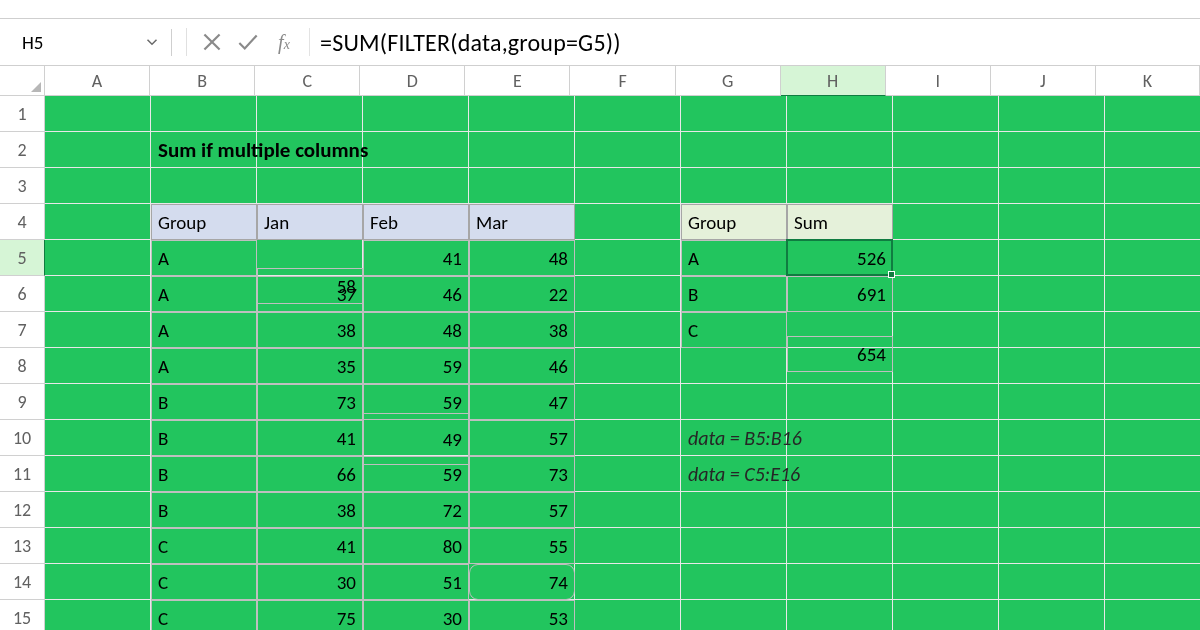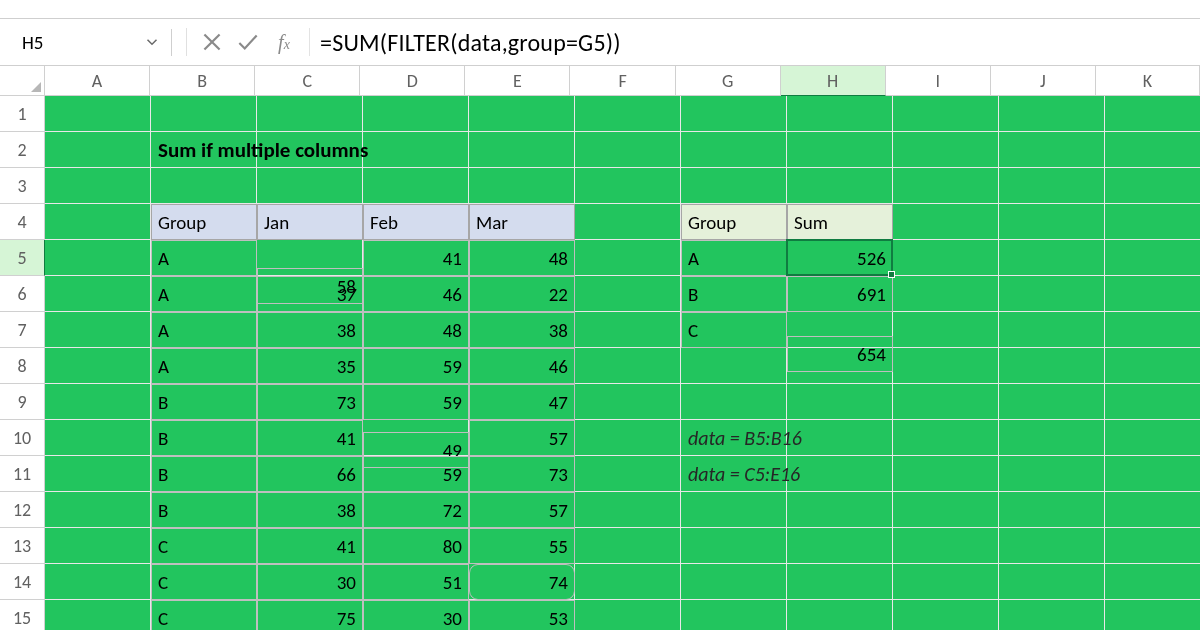--- a/index.html
+++ b/index.html
@@ -268,21 +268,21 @@
       <div class="cell tbl" style="position: absolute; left: 106px; top: 252px; width: 106px; height: 36px;">A</div>
       <div class="cell tbl r" style="position: absolute; left: 212px; top: 252px; width: 106px; height: 36px;">35</div>
       <div class="cell tbl r" style="position: absolute; left: 318px; top: 252px; width: 106px; height: 36px;">59</div>
       <div class="cell tbl r" style="position: absolute; left: 424px; top: 252px; width: 106px; height: 36px;">46</div>
       <div class="cell tbl" style="position: absolute; left: 106px; top: 288px; width: 106px; height: 36px;">B</div>
       <div class="cell tbl r" style="position: absolute; left: 212px; top: 288px; width: 106px; height: 36px;">73</div>
       <div class="cell tbl r" style="position: absolute; left: 318px; top: 288px; width: 106px; height: 36px;">59</div>
       <div class="cell tbl r" style="position: absolute; left: 424px; top: 288px; width: 106px; height: 36px;">47</div>
       <div class="cell tbl" style="position: absolute; left: 106px; top: 324px; width: 106px; height: 36px;">B</div>
       <div class="cell tbl r" style="position: absolute; left: 212px; top: 324px; width: 106px; height: 36px;">41</div>
-      <div class="cell tbl r" style="position: absolute; left: 318px; top: 336px; width: 106px; height: 36px;">49</div>
+      <div class="cell tbl r" style="position: absolute; left: 318px; top: 317px; width: 106px; height: 52px;">49</div>
       <div class="cell tbl r" style="position: absolute; left: 424px; top: 324px; width: 106px; height: 36px;">57</div>
       <div class="cell tbl" style="position: absolute; left: 106px; top: 360px; width: 106px; height: 36px;">B</div>
       <div class="cell tbl r" style="position: absolute; left: 212px; top: 360px; width: 106px; height: 36px;">66</div>
       <div class="cell tbl r" style="position: absolute; left: 318px; top: 360px; width: 106px; height: 36px;">59</div>
       <div class="cell tbl r" style="position: absolute; left: 424px; top: 360px; width: 106px; height: 36px;">73</div>
       <div class="cell tbl" style="position: absolute; left: 106px; top: 396px; width: 106px; height: 36px;">B</div>
       <div class="cell tbl r" style="position: absolute; left: 212px; top: 396px; width: 106px; height: 36px;">38</div>
       <div class="cell tbl r" style="position: absolute; left: 318px; top: 396px; width: 106px; height: 36px;">72</div>
       <div class="cell tbl r" style="position: absolute; left: 424px; top: 396px; width: 106px; height: 36px;">57</div>
       <div class="cell tbl" style="position: absolute; left: 106px; top: 432px; width: 106px; height: 36px;">C</div>

